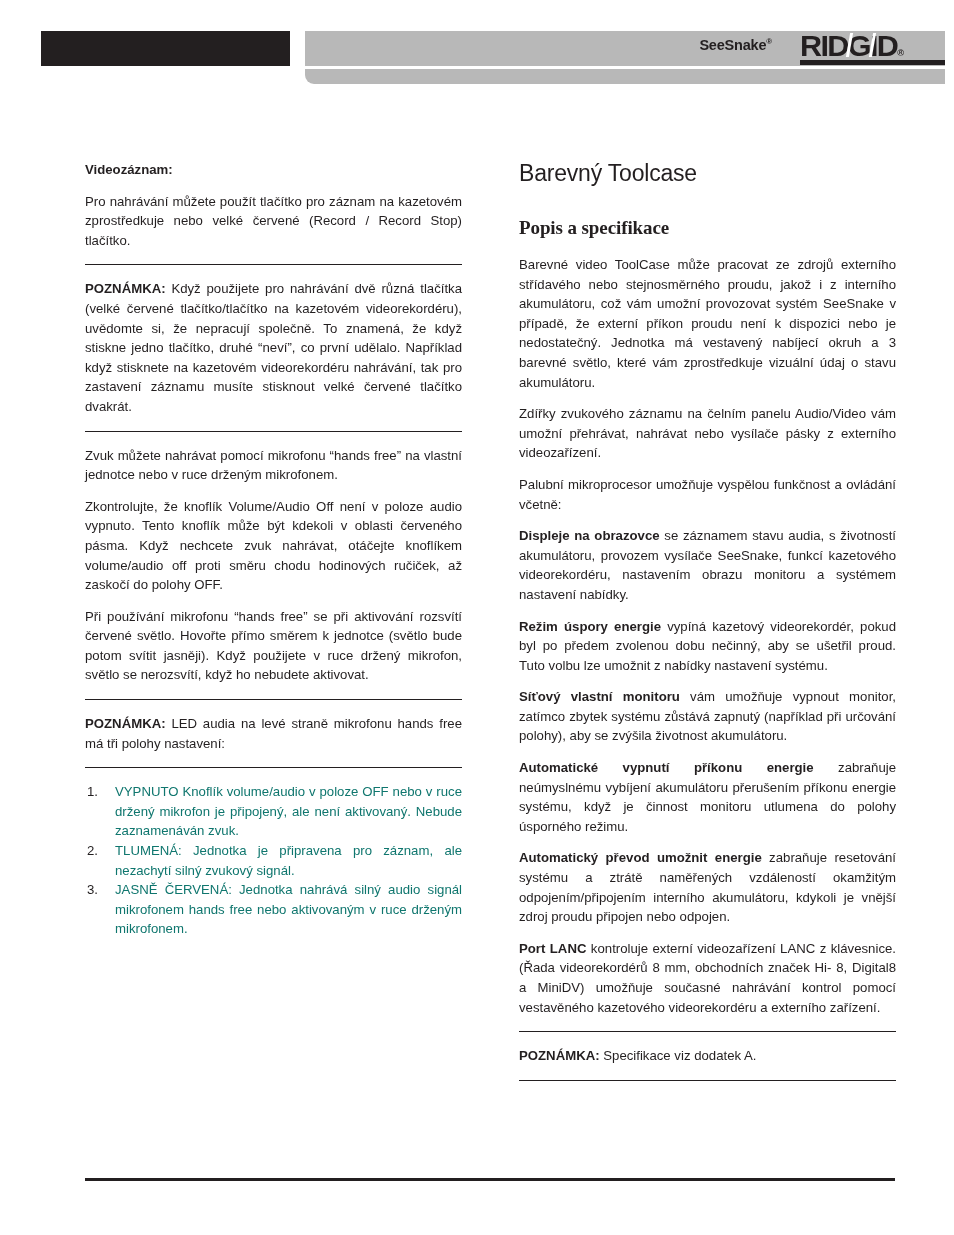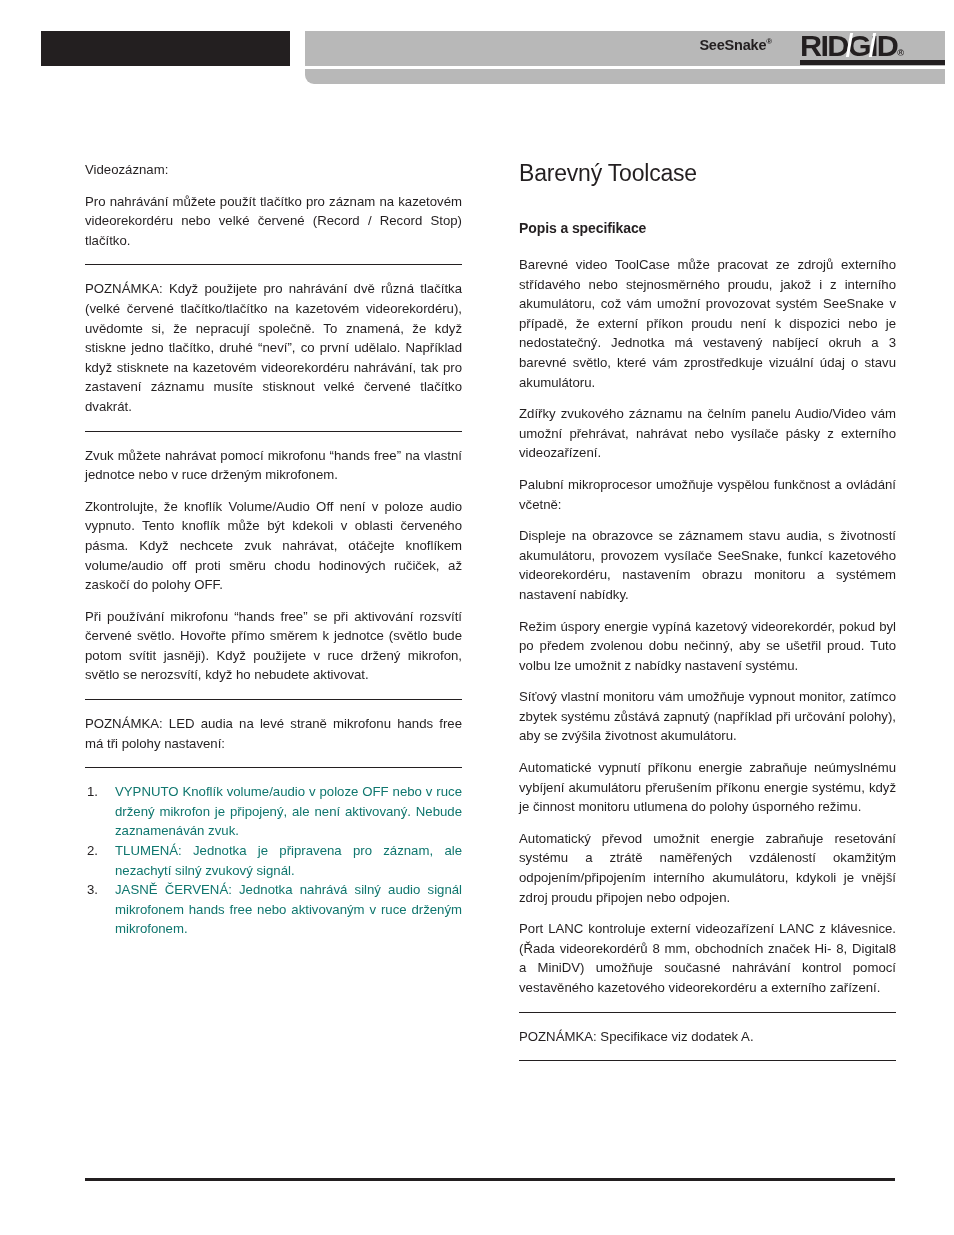--- a/index.html
+++ b/index.html
@@ -127,37 +127,38 @@
   .col-right { left: 519px; }
 
   p {
     margin: 0 0 12px 0;
     font-size: 13.2px;
     line-height: 19.6px;
     text-align: justify;
     color: #231f20;
   }
   p.last { margin-bottom: 0; }
-  .b { font-weight: normal; }
+  .b { font-weight: bold; }
 
   h2.section-title {
     margin: 0 0 32px 0;
     font-size: 23px;
     font-weight: normal;
     line-height: 26px;
     letter-spacing: -0.2px;
     color: #231f20;
   }
   h3.sub-title {
     margin: 0 0 17px 0;
-    font-size: 14px;
+    font-size: 19px;
     font-weight: bold;
     line-height: 20px;
     letter-spacing: -0.1px;
     color: #231f20;
+    font-family: Liberation Serif, serif;
   }
 
   .rule {
     border: 0;
     border-top: 1.6px solid #231f20;
     margin: 0;
     height: 0;
     width: 100%;
   }
   .rule-gap-top { margin-top: 14px; }
@@ -244,21 +245,21 @@
       <div class="logo-slash-a"></div>
       <div class="logo-slash-b"></div>
       <div class="logo-underline"></div>
     </div>
   </div>
 
   <div class="col col-left">
 
     <p><span class="b">Videozáznam:</span></p>
 
-    <p>Pro nahrávání můžete použít tlačítko pro záznam na kazetovém videorekordéru nebo velké červené (Record / Record Stop) tlačítko.</p>
+    <p>Pro nahrávání můžete použít tlačítko pro záznam na kazetovém zprostředkuje nebo velké červené (Record / Record Stop) tlačítko.</p>
 
     <hr class="rule rule-gap-top rule-gap-bottom">
 
     <p class="note"><span class="b">POZNÁMKA:</span><span> Když použijete pro nahrávání dvě různá tlačítka (velké červené tlačítko/tlačítko na kazetovém videorekordéru), uvědomte si, že nepracují společně. To znamená, že když stiskne jedno tlačítko, druhé “neví”, co první udělalo. Například když stisknete na kazetovém videorekordéru nahrávání, tak pro zastavení záznamu musíte stisknout velké červené tlačítko dvakrát.</span></p>
 
     <hr class="rule rule-gap-top rule-gap-bottom">
 
     <p>Zvuk můžete nahrávat pomocí mikrofonu “hands free” na vlastní jednotce nebo v ruce drženým mikrofonem.</p>
 
     <p>Zkontrolujte, že knoflík Volume/Audio Off není v poloze audio vypnuto. Tento knoflík může být kdekoli v oblasti červeného pásma. Když nechcete zvuk nahrávat, otáčejte knoflíkem volume/audio off proti směru chodu hodinových ručiček, až zaskočí do polohy OFF.</p>

